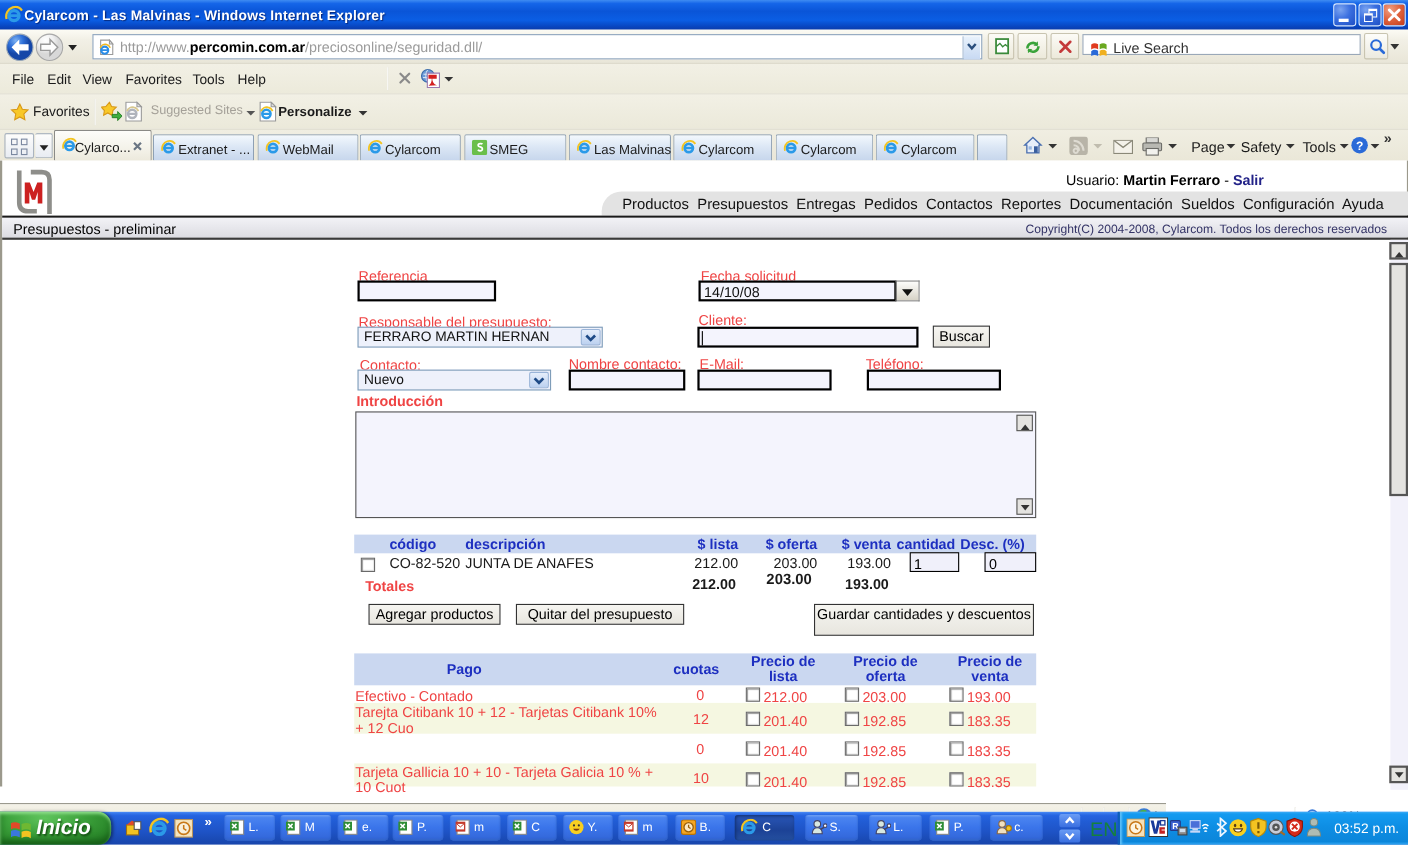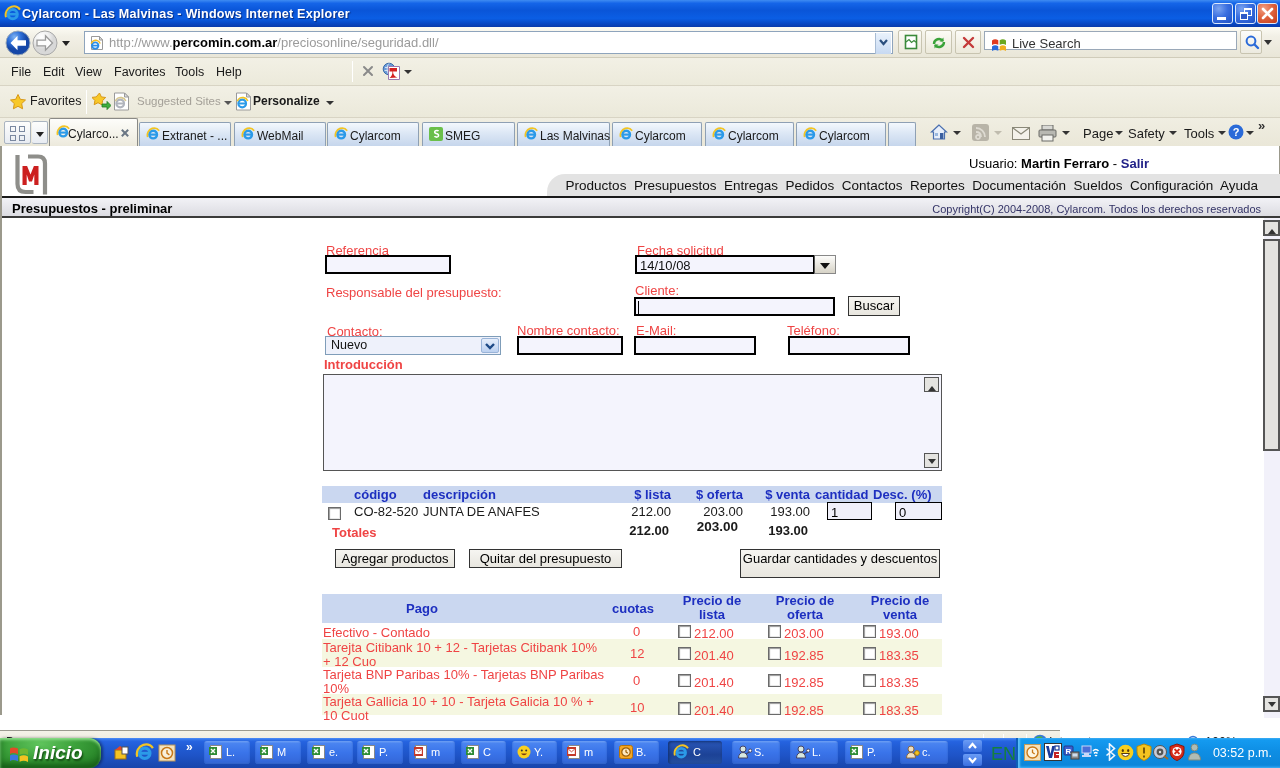--- a/index.html
+++ b/index.html
@@ -34,21 +34,21 @@
 .tab{position:absolute;top:122px;height:24px;border:1px solid #8ea0b4;border-bottom:none;border-radius:2px 2px 0 0;background:linear-gradient(#f3f8fd,#dce7f5 45%,#c6d6ec);font-size:12px;color:#1a1a1a}
 .tab .lbl{position:absolute;left:22px;top:6px;white-space:nowrap}
 #tabactive{top:118px;height:28px;background:linear-gradient(#fdfdfa,#f2f0e6 70%,#ece9dc);border-color:#8a8a86}
 .ticon{position:absolute;left:6px;top:4px}
 
 #page{position:absolute;left:0;top:146px;width:1280px;height:569px;background:#fff;border-left:2px solid #9b998c;border-right:1px solid #9b998c}
 #navtab{position:absolute;left:545px;top:28px;width:735px;height:22px;background:#e3e3e3;border-radius:18px 0 0 0}
 #navtab .items{position:absolute;right:24px;top:4px;font-size:13.5px;color:#111;white-space:nowrap;font-weight:500}
 #hdrline{position:absolute;left:0;top:50px;width:1280px;height:2px;background:#1a1a1a}
 #crumb{position:absolute;left:0;top:52px;width:1280px;height:20px;background:linear-gradient(#f2f2f6,#dcdce2);border-bottom:2px solid #3a3a3a}
-#crumb .l{position:absolute;left:10px;top:3px;font-weight:bold;font-size:13px;color:#000}
+#crumb .l{position:absolute;left:10px;top:3px;font-weight:normal;font-size:13px;color:#000}
 #crumb .r{position:absolute;right:21px;top:5px;font-size:11px;color:#333366}
 #user{position:absolute;right:130px;top:10px;font-size:13px;color:#000}
 #user b{font-weight:bold}
 #user .salir{color:#222288;font-weight:bold}
 
 .flabel{position:absolute;font-size:13px;color:#ef4444;white-space:nowrap}
 .tinput{position:absolute;background:#f4f4fd;border:2px solid #000}
 .xpsel{position:absolute;background:#eef1fb;border:1px solid #7f9db9;font-size:12.5px;color:#111}
 .xpsel .tx{position:absolute;left:5px;top:1px;white-space:nowrap}
 .xpsel .ar{position:absolute;right:1px;top:1px;width:18px;border-radius:2px;background:linear-gradient(#e6eefb,#bcd1f0);border:1px solid #9ab4d8;color:#1e4a86;text-align:center}
@@ -355,20 +355,28 @@
 <span class="flabel" style="left:324px;top:97px">Referencia</span>
 <div class="tinput" style="left:323px;top:109px;width:126px;height:19px"></div>
 <span class="flabel" style="left:635px;top:97px">Fecha solicitud</span>
 <div class="tinput" style="left:633px;top:109px;width:180px;height:19px">
       <span style="position:absolute;left:3px;top:1px;font-size:13px;color:#111">14/10/08</span>
     </div>
 <div class="abs" style="left:812px;top:109px;width:22px;height:19px;background:linear-gradient(#fdfdfb,#d6d2c6);border:1px solid #888;border-left:1px solid #555">
  <div class="abs" style="left:5px;top:7px;width:0;height:0;border:5px solid transparent;border-top:6px solid #111"></div>
 </div>
 <span class="flabel" style="left:324px;top:139px">Responsable del presupuesto:</span>
+<div class="xpsel" style="left:323px;top:151px;width:223px;height:19px">
+ <span class="tx">FERRARO MARTIN HERNAN</span>
+ <div class="ar" style="height:15px">
+        <svg width="12" height="12" viewBox="0 0 12 12" style="margin:1px auto 0">
+          <path d="M2 4l4 4 4-4" fill="none" stroke="#1e4a86" stroke-width="2.4"></path>
+        </svg>
+      </div>
+</div>
 <span class="flabel" style="left:633px;top:137px">Cliente:</span>
 <div class="tinput" style="left:632px;top:151px;width:201px;height:19px">
       <div class="abs" style="left:2px;top:2px;width:1px;height:13px;background:#000"></div>
     </div>
 <div class="btn" style="left:846px;top:150px;width:52px;height:20px;line-height:18px">Buscar</div>
 <span class="flabel" style="left:325px;top:178px">Contacto:</span>
 <div class="xpsel" style="left:323px;top:190px;width:176px;height:19px">
  <span class="tx">Nuevo</span>
  <div class="ar" style="height:15px">
         <svg width="12" height="12" viewBox="0 0 12 12" style="margin:1px auto 0">
@@ -437,21 +445,20 @@
 <div class="cbox" style="left:861px;top:479px"></div>
 <span class="flabel" style="left:877px;top:480px">193.00</span>
 <span class="flabel" style="left:321px;top:495px;width:300px;white-space:normal;line-height:13.5px">Tarejta Citibank 10 + 12 - Tarjetas Citibank 10%<br>+ 12 Cuo</span>
 <span class="flabel" style="left:628px;top:500px">12</span>
 <div class="cbox" style="left:676px;top:501px"></div>
 <span class="flabel" style="left:692px;top:502px">201.40</span>
 <div class="cbox" style="left:766px;top:501px"></div>
 <span class="flabel" style="left:782px;top:502px">192.85</span>
 <div class="cbox" style="left:861px;top:501px"></div>
 <span class="flabel" style="left:877px;top:502px">183.35</span>
-<span class="flabel" style="left:321px;top:522px;width:300px;white-space:normal;line-height:13.5px">Tarjeta BNP Paribas 10% - Tarjetas BNP Paribas 10%</span>
 <span class="flabel" style="left:631px;top:527px">0</span>
 <div class="cbox" style="left:676px;top:528px"></div>
 <span class="flabel" style="left:692px;top:529px">201.40</span>
 <div class="cbox" style="left:766px;top:528px"></div>
 <span class="flabel" style="left:782px;top:529px">192.85</span>
 <div class="cbox" style="left:861px;top:528px"></div>
 <span class="flabel" style="left:877px;top:529px">183.35</span>
 <span class="flabel" style="left:321px;top:549px;width:300px;white-space:normal;line-height:13.5px">Tarjeta Gallicia 10 + 10 - Tarjeta Galicia 10 % +<br>10 Cuot</span>
 <span class="flabel" style="left:628px;top:554px">10</span>
 <div class="cbox" style="left:676px;top:556px"></div>

